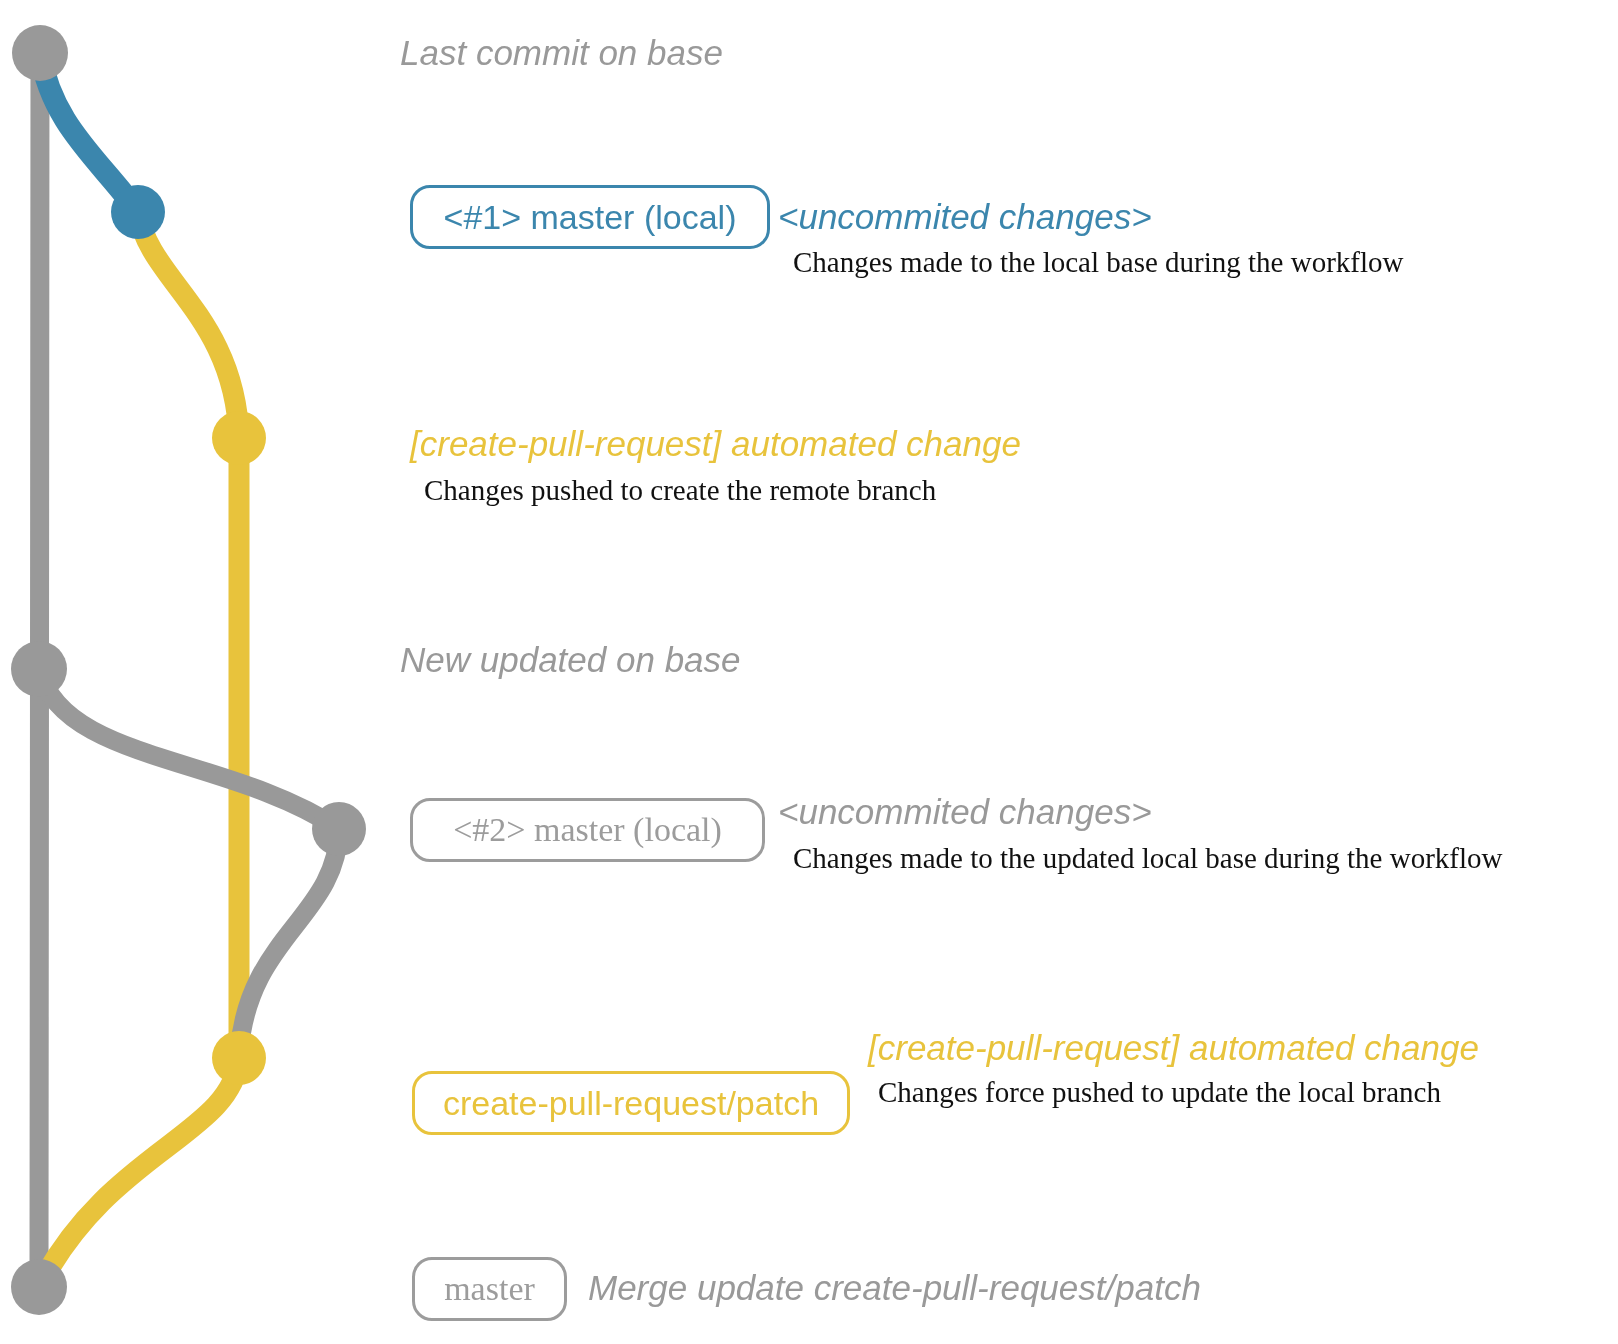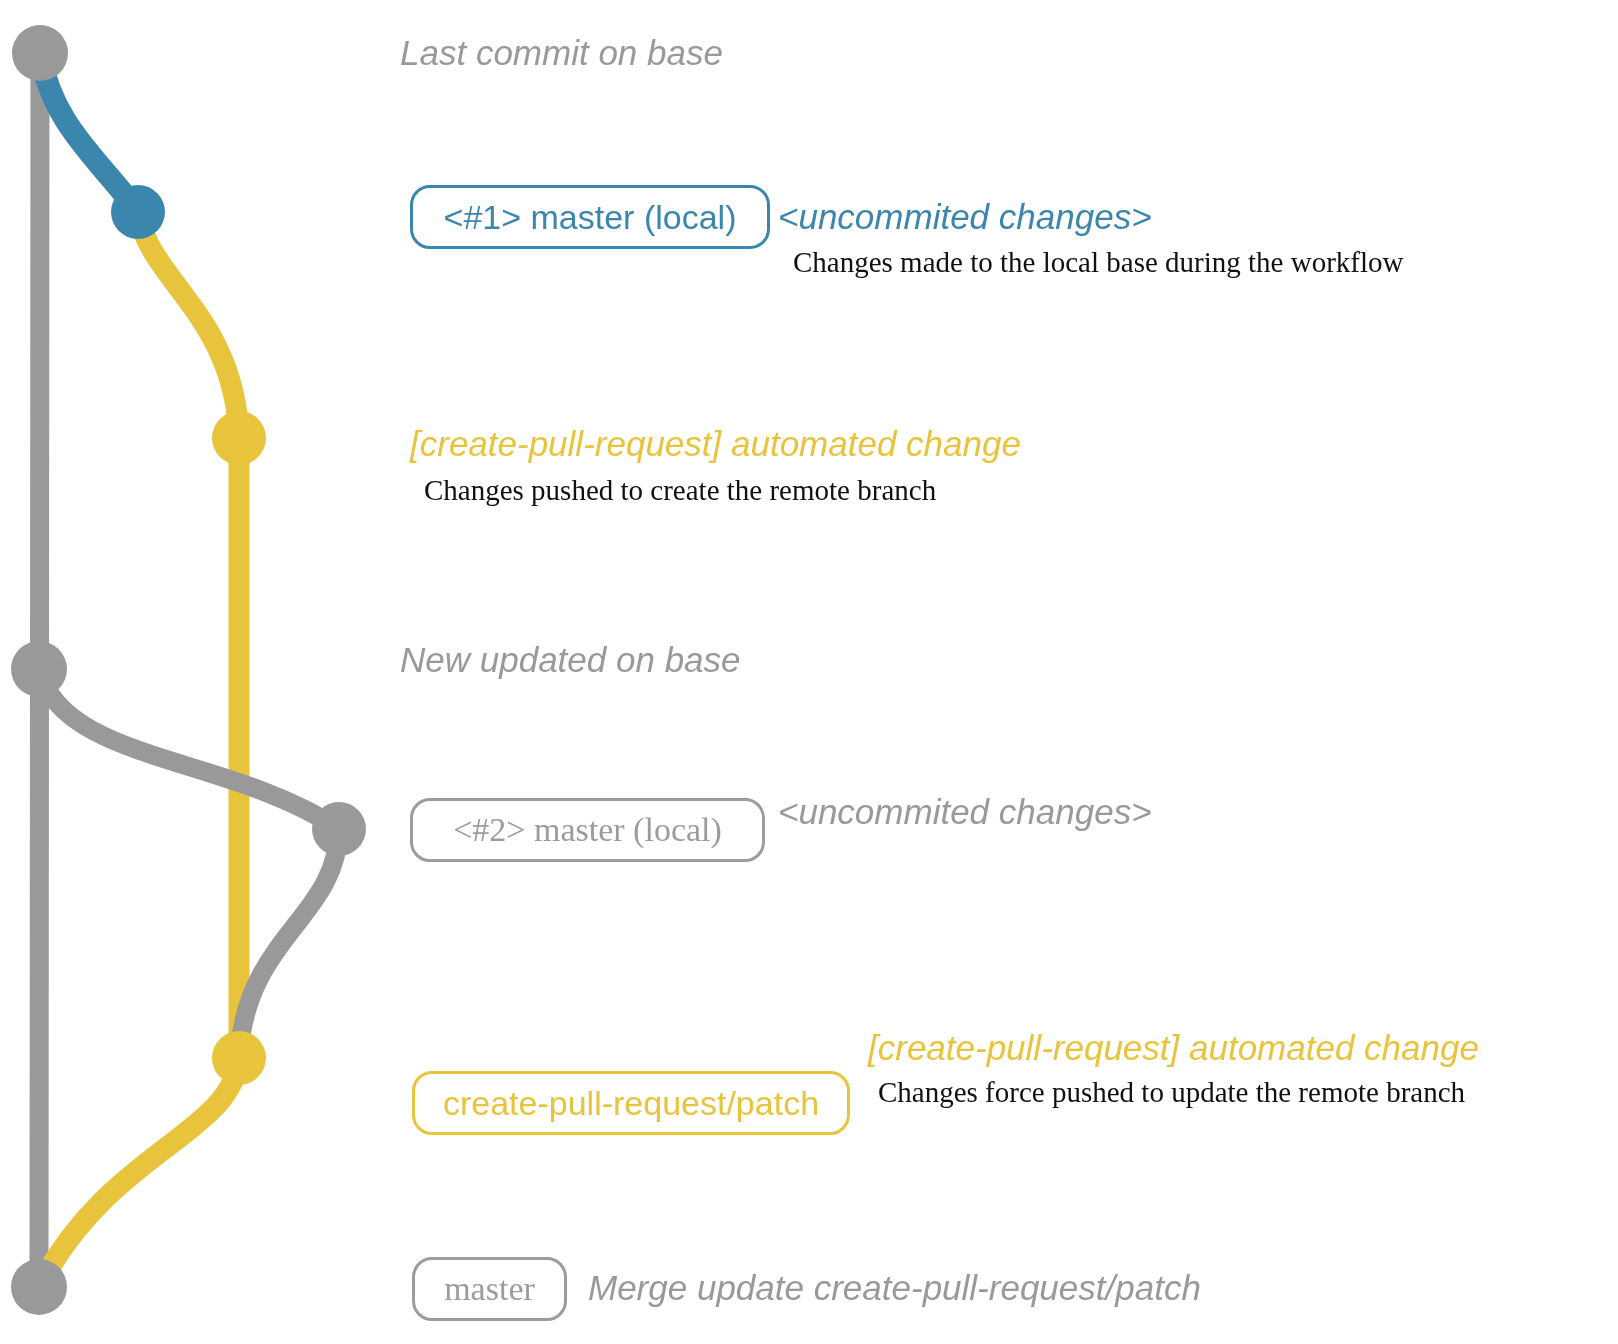--- a/index.html
+++ b/index.html
@@ -47,21 +47,22 @@
   <div class="lbl c-blue" style="left:778px;top:196px;">&lt;uncommited changes&gt;</div>
   <div class="serif" style="left:793px;top:243px;">Changes made to the local base during the workflow</div>
 
   <div class="lbl c-yellow" style="left:410px;top:423px;">[create-pull-request] automated change</div>
   <div class="serif" style="left:424px;top:471px;">Changes pushed to create the remote branch</div>
 
   <div class="lbl c-gray" style="left:400px;top:639px;">New updated on base</div>
 
   <div class="badge b-gray" style="left:410px;top:798px;width:355px;">&lt;#2&gt; master (local)</div>
   <div class="lbl c-gray" style="left:778px;top:791px;">&lt;uncommited changes&gt;</div>
+  <div class="serif" style="left:793px;top:839px;">Changes made to the updated local base during the workflow</div>
 
   <div class="badge b-yellow" style="left:412px;top:1027px;width:438px;">create-pull-request/patch</div>
   <div class="lbl c-yellow" style="left:868px;top:1027px;">[create-pull-request] automated change</div>
-  <div class="serif" style="left:878px;top:1073px;">Changes force pushed to update the remote branch</div>
+  <div class="serif" style="left:878px;top:1073px;">Changes force pushed to update the local branch</div>
 
   <div class="badge b-gray" style="left:412px;top:1257px;width:155px;">master</div>
   <div class="lbl c-gray" style="left:588px;top:1267px;">Merge update create-pull-request/patch</div>
 
 </div>
 
 </body></html>

